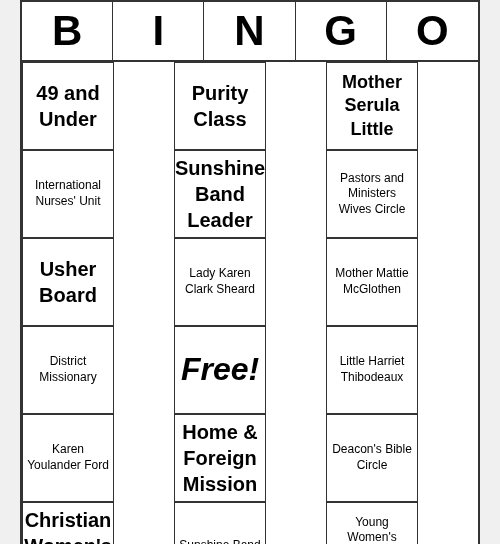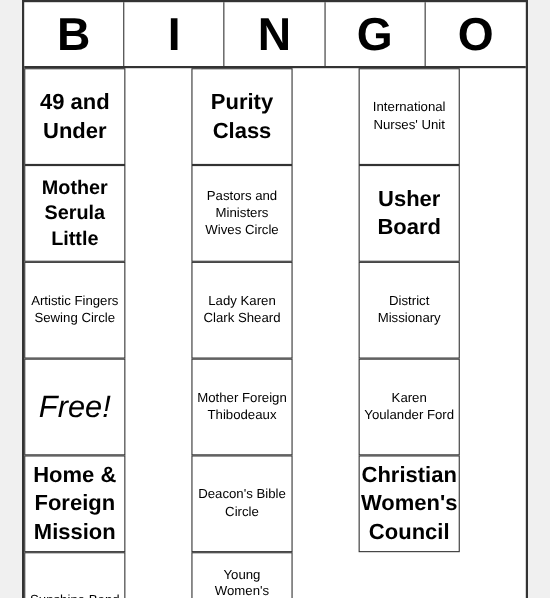--- a/index.html
+++ b/index.html
@@ -47,22 +47,22 @@
       text-align: center;
       padding: 4px;
       font-size: 12px;
       line-height: 1.3;
     }
     .bingo-cell.large-text {
       font-size: 20px;
       font-weight: bold;
     }
     .bingo-cell.free {
-      font-size: 28px;
-      font-weight: normal;
+      font-size: 32px;
+      font-weight: bold;
       font-style: italic;
     }
     .bingo-cell.bold-large {
       font-size: 18px;
       font-weight: bold;
     }
   </style>
 </head>
 <body>
 
@@ -70,29 +70,30 @@
   <div class="bingo-header">
   <div class="bingo-letter">B</div>
       <div class="bingo-letter">I</div>
       <div class="bingo-letter">N</div>
       <div class="bingo-letter">G</div>
       <div class="bingo-letter">O</div>
     </div>
   <div class="bingo-grid">
   <div class="bingo-cell large-text">49 and Under</div>
       <div class="bingo-cell large-text">Purity Class</div>
+      <div class="bingo-cell bold-large">Mother Serula Little</div>
       <div class="bingo-cell ">International Nurses' Unit</div>
-      <div class="bingo-cell bold-large">Mother Serula Little</div>
+      <div class="bingo-cell large-text">Sunshine Band Leader</div>
       <div class="bingo-cell ">Pastors and Ministers Wives Circle</div>
       <div class="bingo-cell large-text">Usher Board</div>
-      <div class="bingo-cell ">Artistic Fingers Sewing Circle</div>
       <div class="bingo-cell ">Lady Karen Clark Sheard</div>
+      <div class="bingo-cell ">Mother Mattie McGlothen</div>
       <div class="bingo-cell ">District Missionary</div>
       <div class="bingo-cell free">Free!</div>
-      <div class="bingo-cell ">Mother Foreign Thibodeaux</div>
+      <div class="bingo-cell ">Little Harriet Thibodeaux</div>
       <div class="bingo-cell ">Karen Youlander Ford</div>
       <div class="bingo-cell large-text">Home &amp; Foreign Mission</div>
       <div class="bingo-cell ">Deacon's Bible Circle</div>
       <div class="bingo-cell large-text">Christian Women's Council</div>
       <div class="bingo-cell ">Sunshine Band</div>
       <div class="bingo-cell ">Young Women's Christian Council</div>
     </div>
 </div>
 
 </body></html>

